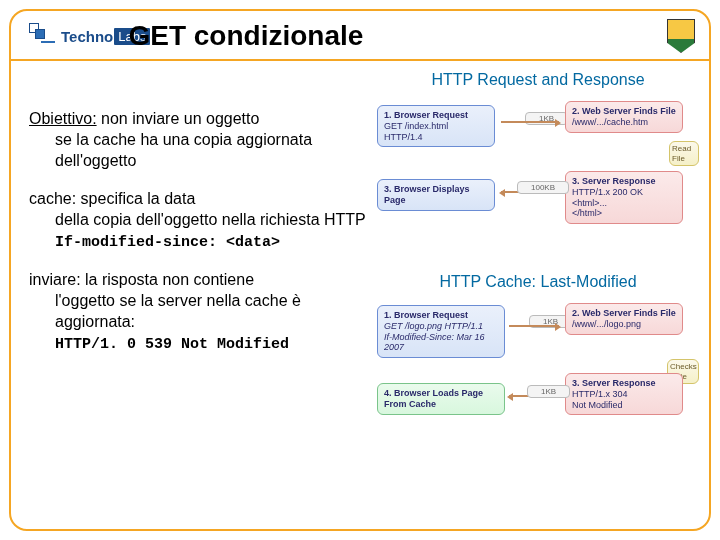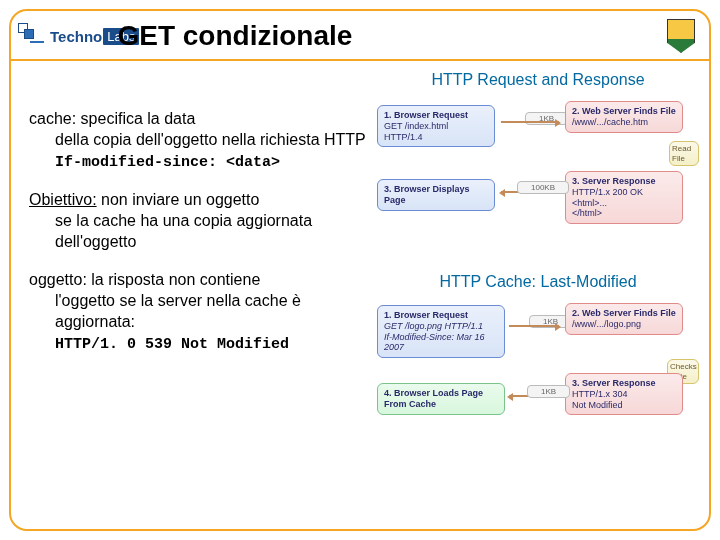--- a/index.html
+++ b/index.html
@@ -1,18 +1,18 @@
 <!DOCTYPE html>
 <html><head>
 <meta charset="utf-8">
 <style>
   * { box-sizing: border-box; margin: 0; padding: 0; }
   body { width: 720px; height: 540px; background: #fff; font-family: Arial, sans-serif; position: relative; }
   .slide { width: 702px; height: 522px; margin: 9px; border: 2px solid #f5a623; border-radius: 18px; position: relative; overflow: hidden; }
-  .header { display: flex; align-items: center; padding: 8px 14px 6px 3px; border-bottom: 2px solid #f5a623; }
+  .header { display: flex; align-items: center; padding: 8px 14px 6px 14px; border-bottom: 2px solid #f5a623; }
   .logo { display: flex; align-items: center; margin-right: 18px; }
   .logo-mark { width: 34px; height: 26px; position: relative; margin-right: 2px; }
   .logo-square { position: absolute; border: 1px solid #1a4c8a; }
   .logo-sq1 { width: 10px; height: 10px; left: 4px; top: 0; background: #fff; }
   .logo-sq2 { width: 10px; height: 10px; left: 10px; top: 6px; background: #2c6db5; }
   .logo-bar { position: absolute; width: 14px; height: 2px; background: #2c6db5; left: 16px; top: 18px; }
   .logo-text { font-weight: bold; color: #1a4c8a; font-size: 15px; }
   .logo-labs { background: #1a4c8a; color: #fff; padding: 1px 4px; border-radius: 1px; font-size: 13px; margin-left: 1px; }
   .title { flex: 1; text-align: left; font-size: 28px; font-weight: bold; color: #000; margin-left: -40px; }
   .crest { width: 28px; height: 34px; position: relative; }
@@ -61,30 +61,30 @@
     </div>
     <div class="title">GET condizionale</div>
     <div class="crest">
         <div class="crest-shield"></div>
       </div>
   </div>
 
   <div class="content">
     <div class="left">
       <div class="para">
+        <span class="lead">Obiettivo:</span><span> non inviare un oggetto</span>
+        <span class="indent">se la cache ha una copia aggiornata dell'oggetto</span>
+      </div>
+      <div class="para">
         <span>cache:</span><span> specifica la data</span>
         <span class="indent">della copia dell'oggetto nella richiesta HTTP</span>
         <span class="code">If-modified-since: &lt;data&gt;</span>
       </div>
       <div class="para">
-        <span class="lead">Obiettivo:</span><span> non inviare un oggetto</span>
-        <span class="indent">se la cache ha una copia aggiornata dell'oggetto</span>
-      </div>
-      <div class="para">
-        <span>oggetto:</span><span> la risposta non contiene</span>
+        <span>inviare:</span><span> la risposta non contiene</span>
         <span class="indent">l'oggetto se la server nella cache è aggiornata:</span>
         <span class="code">HTTP/1. 0 539 Not Modified</span>
       </div>
     </div>
 
     <div class="right">
       <div class="diagram-title">HTTP Request and Response</div>
       <div class="diagram">
         <div class="box box-blue" style="left:0;top:8px;width:118px;">
           <b>1. Browser Request</b>

